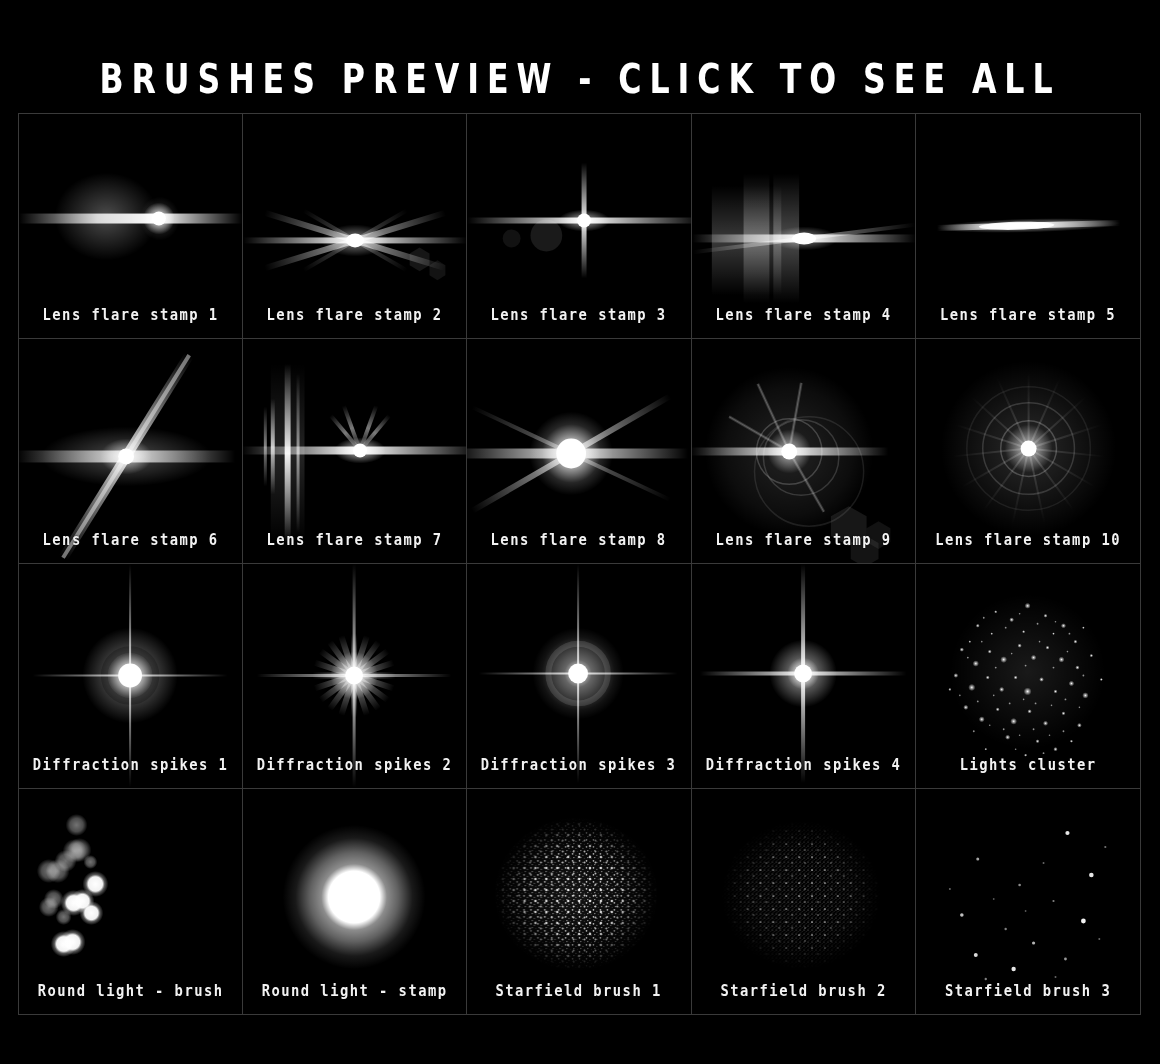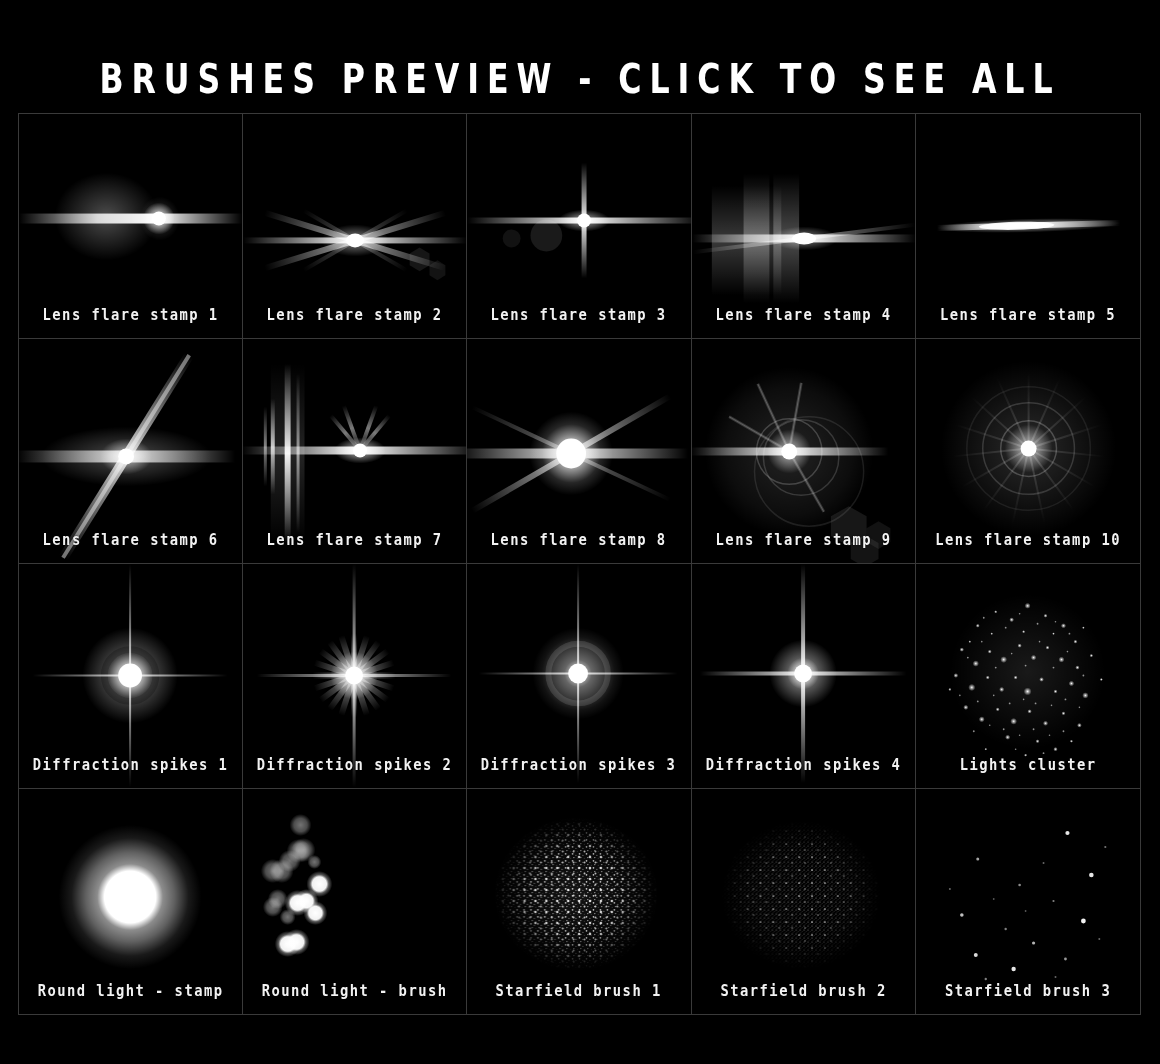--- a/index.html
+++ b/index.html
@@ -776,39 +776,20 @@
         </g>
       </svg>
     </div>
     <div class="cell-label">Lights cluster</div>
   </div>
 
   <div class="cell">
     <div class="art">
       <svg viewBox="0 0 225 225" preserveAspectRatio="none">
         <defs>
-          <radialGradient id="g17">
-              <stop offset="0" stop-color="#fff" stop-opacity="1"></stop>
-              <stop offset=".36" stop-color="#fff" stop-opacity="1"></stop>
-              <stop offset=".46" stop-color="#fff" stop-opacity=".55"></stop>
-              <stop offset=".62" stop-color="#fff" stop-opacity=".38"></stop>
-              <stop offset=".82" stop-color="#fff" stop-opacity=".10"></stop>
-              <stop offset="1" stop-color="#fff" stop-opacity="0"></stop>
-            </radialGradient>
-        </defs>
-        <circle cx="112" cy="108" r="72" fill="url(#g17)"></circle>
-      </svg>
-    </div>
-    <div class="cell-label">Round light - stamp</div>
-  </div>
-
-  <div class="cell">
-    <div class="art">
-      <svg viewBox="0 0 225 225" preserveAspectRatio="none">
-        <defs>
           <radialGradient id="grl">
               <stop offset="0" stop-color="#fff" stop-opacity="1"></stop>
               <stop offset=".55" stop-color="#fff" stop-opacity=".95"></stop>
               <stop offset=".72" stop-color="#fff" stop-opacity=".35"></stop>
               <stop offset="1" stop-color="#fff" stop-opacity="0"></stop>
             </radialGradient>
           <radialGradient id="grld">
               <stop offset="0" stop-color="#fff" stop-opacity=".45"></stop>
               <stop offset=".6" stop-color="#fff" stop-opacity=".3"></stop>
               <stop offset="1" stop-color="#fff" stop-opacity="0"></stop>
@@ -828,20 +809,39 @@
           <circle cx="45" cy="128" r="8" fill="url(#grld)"></circle>
           <circle cx="55" cy="114" r="13" fill="url(#grl)"></circle>
           <circle cx="64" cy="112" r="12" fill="url(#grl)"></circle>
           <circle cx="73" cy="124" r="12" fill="url(#grl)"></circle>
           <circle cx="45" cy="155" r="13" fill="url(#grl)"></circle>
           <circle cx="54" cy="153" r="13" fill="url(#grl)"></circle>
         </g>
       </svg>
     </div>
     <div class="cell-label">Round light - brush</div>
+  </div>
+
+  <div class="cell">
+    <div class="art">
+      <svg viewBox="0 0 225 225" preserveAspectRatio="none">
+        <defs>
+          <radialGradient id="g17">
+              <stop offset="0" stop-color="#fff" stop-opacity="1"></stop>
+              <stop offset=".36" stop-color="#fff" stop-opacity="1"></stop>
+              <stop offset=".46" stop-color="#fff" stop-opacity=".55"></stop>
+              <stop offset=".62" stop-color="#fff" stop-opacity=".38"></stop>
+              <stop offset=".82" stop-color="#fff" stop-opacity=".10"></stop>
+              <stop offset="1" stop-color="#fff" stop-opacity="0"></stop>
+            </radialGradient>
+        </defs>
+        <circle cx="112" cy="108" r="72" fill="url(#g17)"></circle>
+      </svg>
+    </div>
+    <div class="cell-label">Round light - stamp</div>
   </div>
 
   <div class="cell">
     <div class="art">
       <svg viewBox="0 0 225 225" preserveAspectRatio="none">
         <defs>
           <radialGradient id="g18haze">
               <stop offset="0" stop-color="#fff" stop-opacity=".08"></stop>
               <stop offset="1" stop-color="#fff" stop-opacity="0"></stop>
             </radialGradient>

